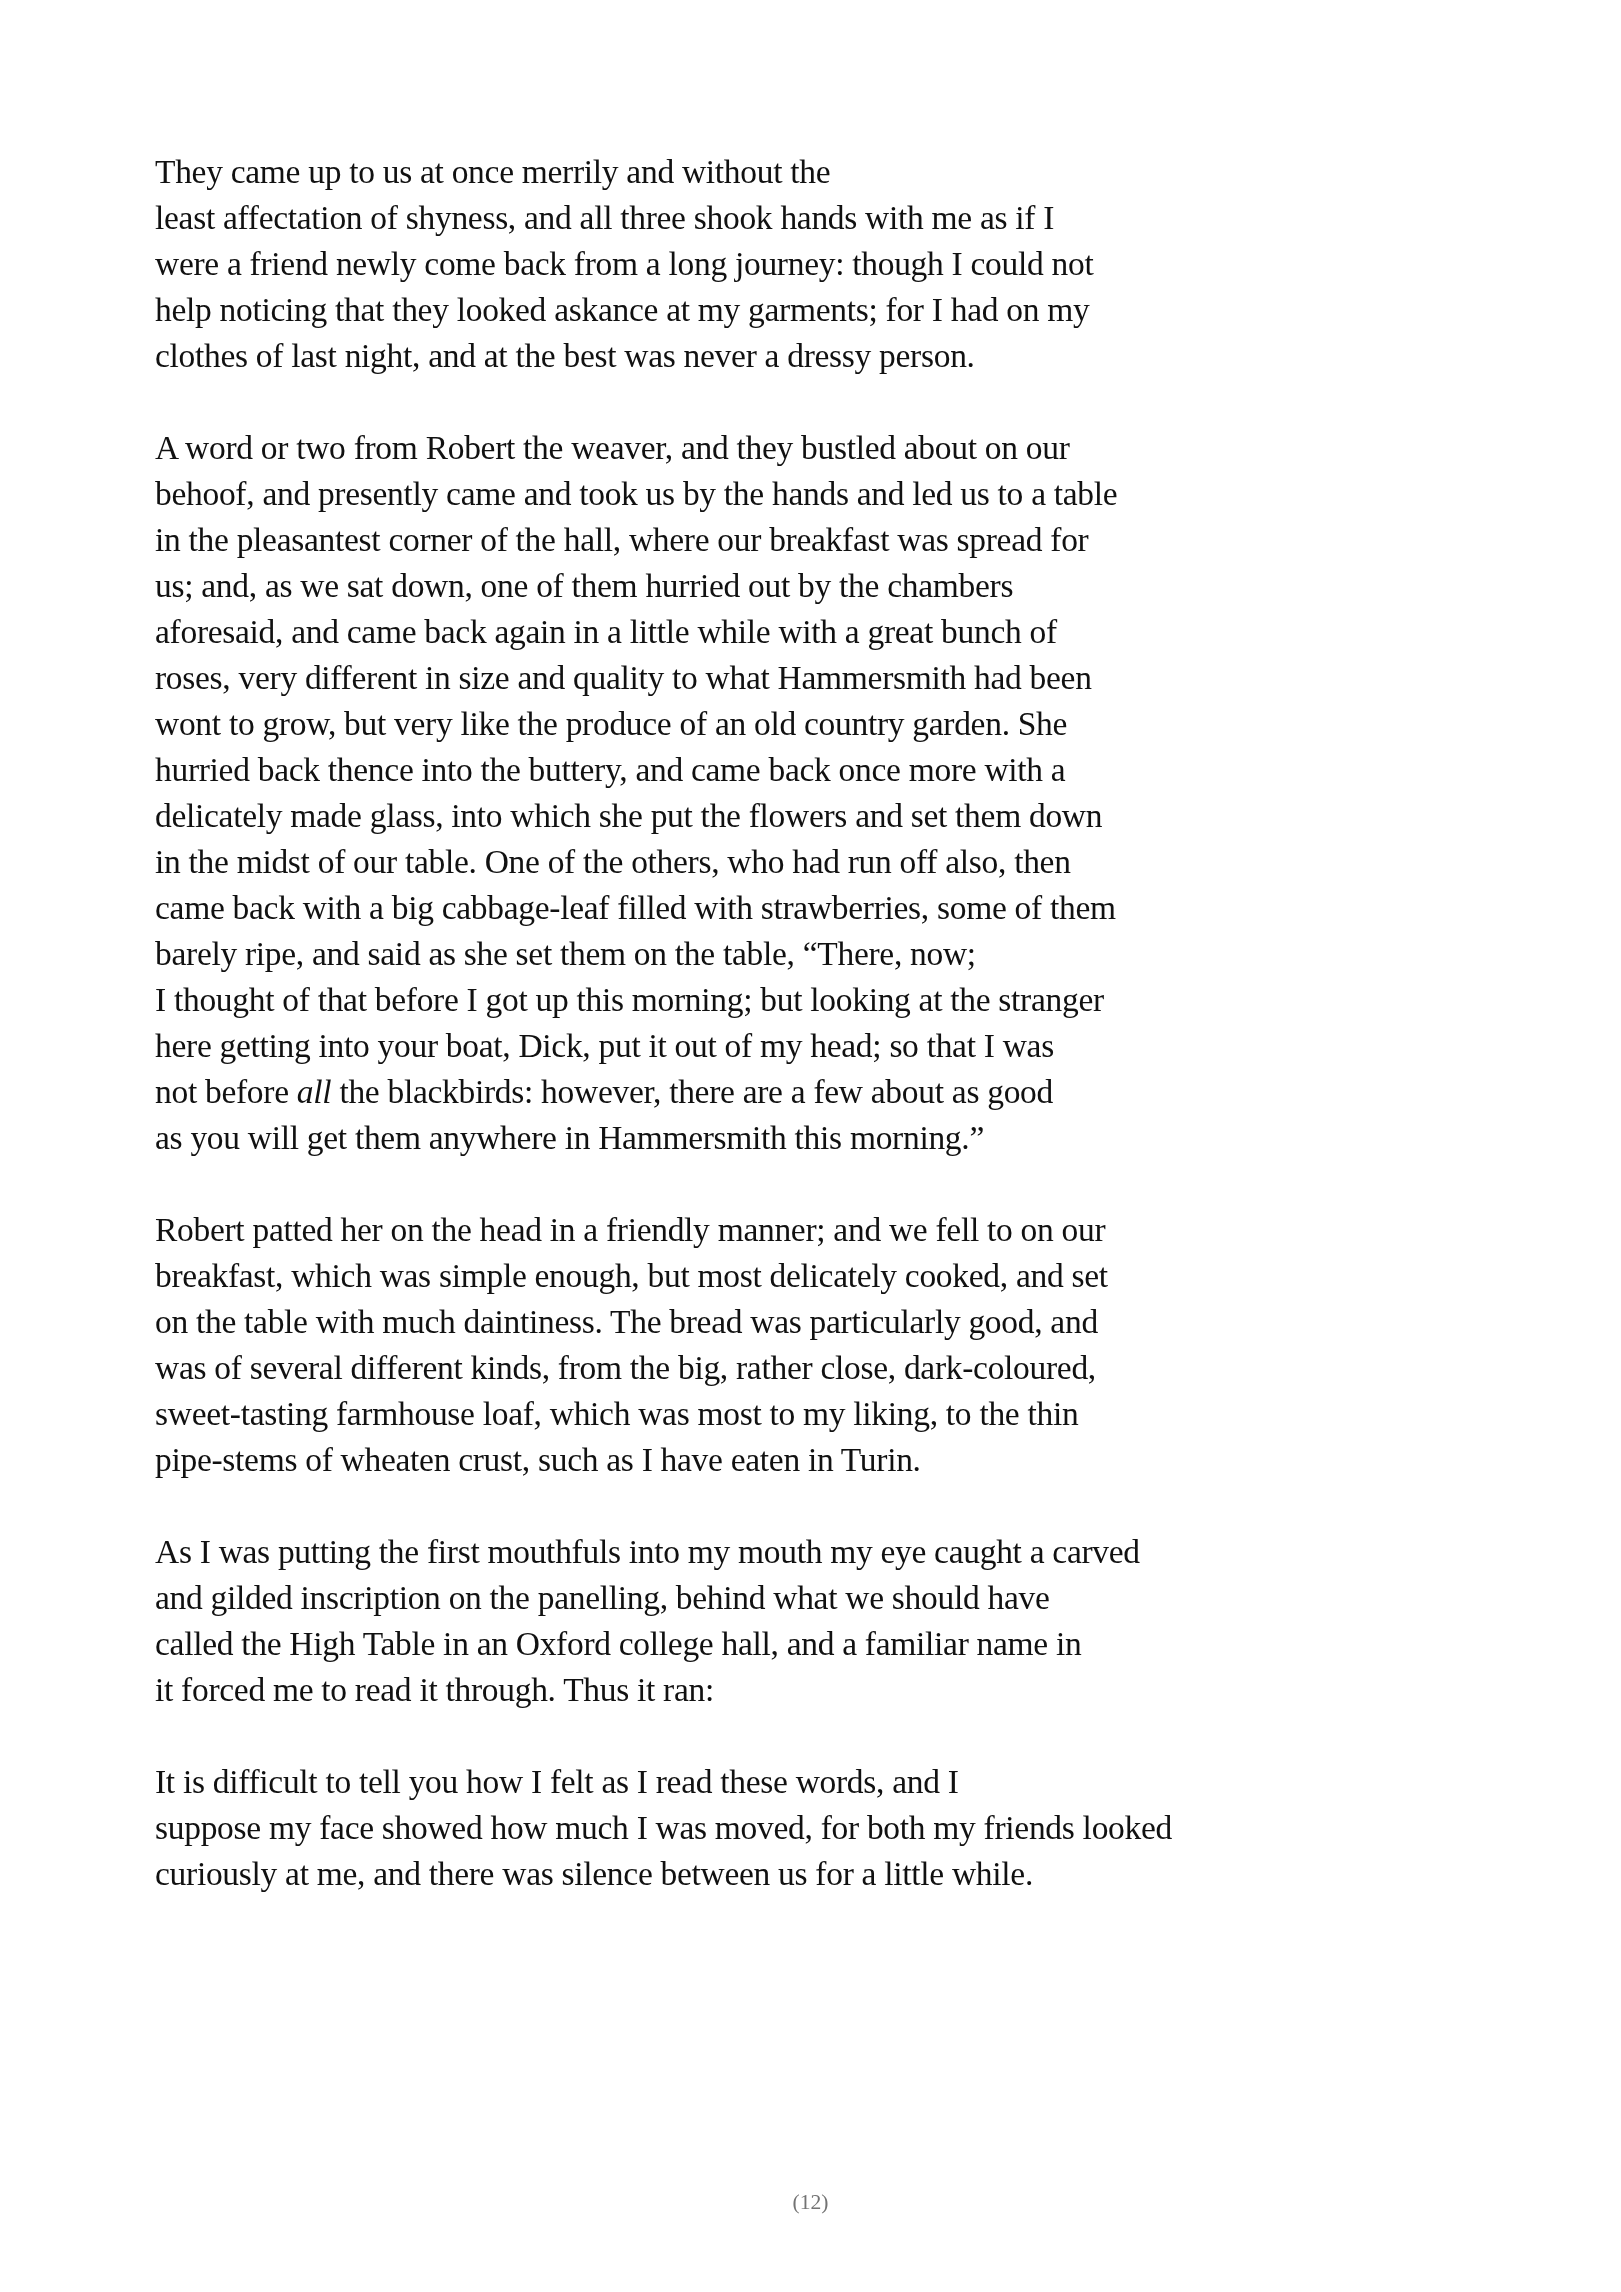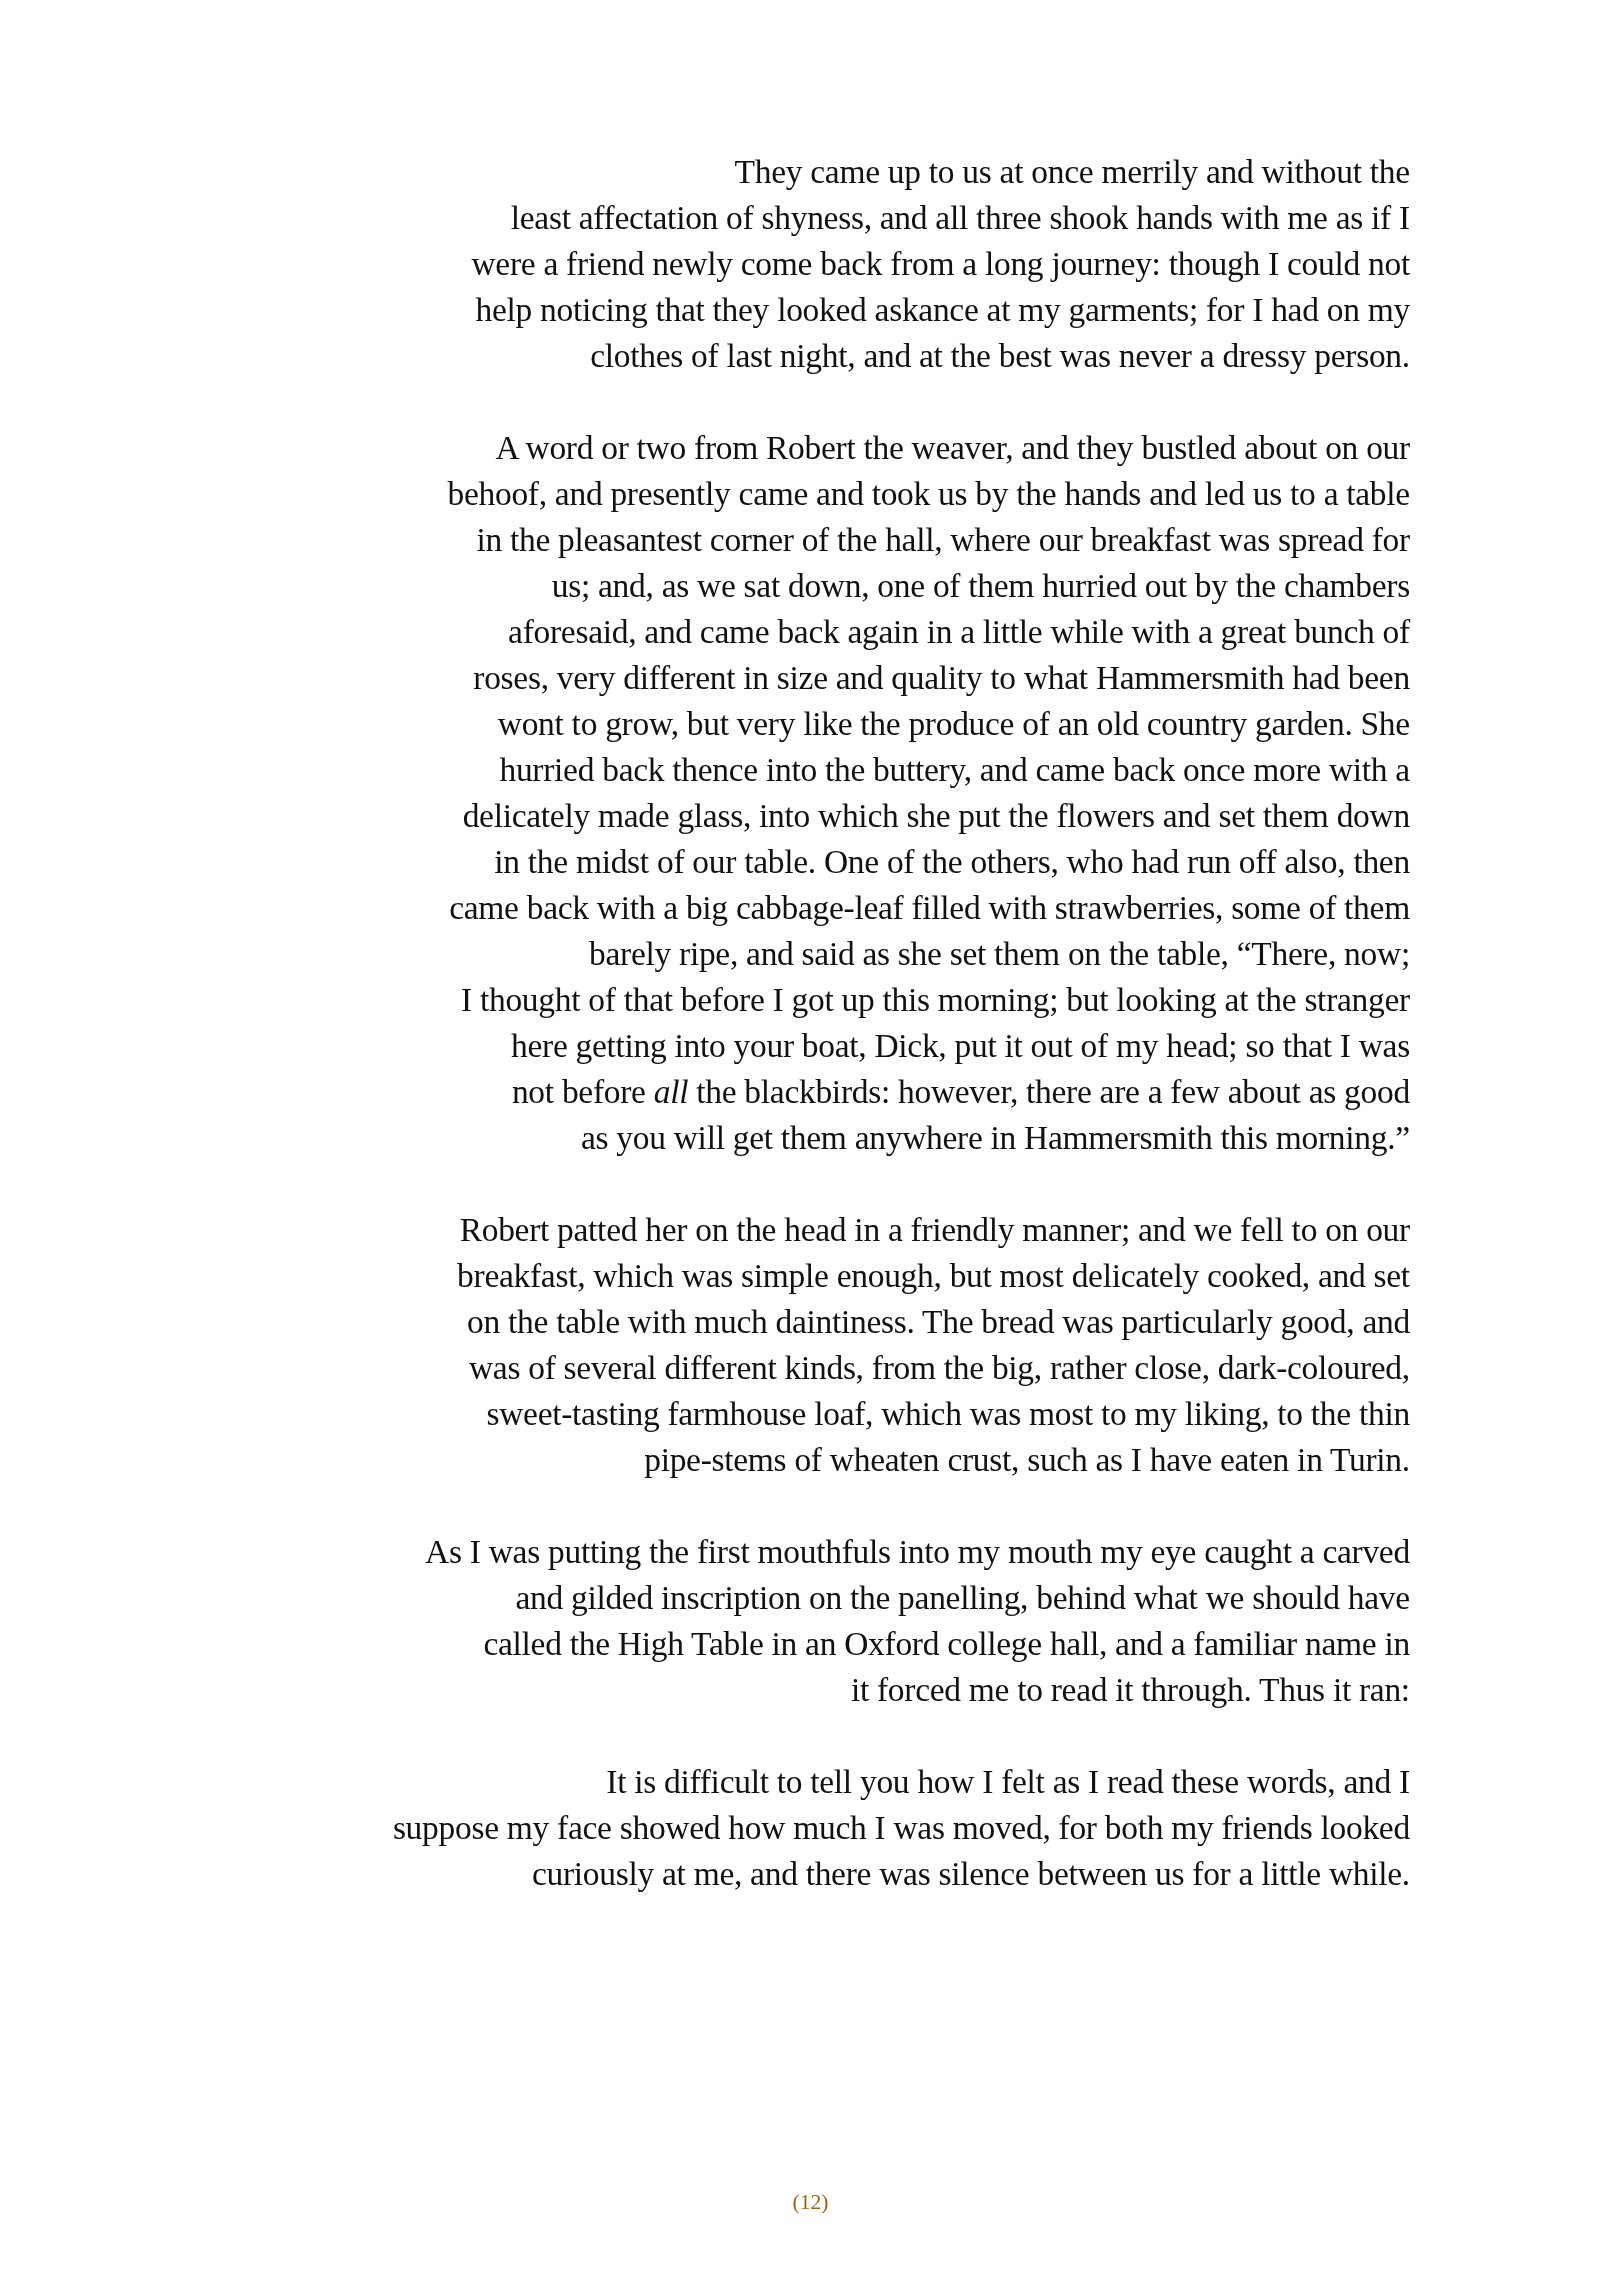--- a/index.html
+++ b/index.html
@@ -23,21 +23,20 @@
       background: #ffffff;
     }
     .text-block {
       position: absolute;
       left: 155px;
       top: 149px;
       width: 1274px;
     }
     .para {
       margin: 0 0 46px 0;
-      text-align: right;
     }
     .line {
       display: block;
       white-space: nowrap;
       font-size: 34px;
       line-height: 46px;
       height: 46px;
       letter-spacing: -0.3px;
       transform-origin: left center;
       transform: scaleX(0.985);
@@ -46,21 +45,21 @@
       font-style: italic;
     }
     .page-number {
       position: absolute;
       left: 0;
       width: 1621px;
       top: 2188px;
       text-align: center;
       font-size: 21.6px;
       line-height: 29px;
-      color: #a16207;
+      color: #737373;
     }
   </style>
 </head>
 <body>
 
 <div class="page">
   <div class="text-block" id="text-block">
       <div class="para">
         <span class="line"><span>They came up to us at once merrily and without the</span></span>
         <span class="line"><span>least affectation of shyness, and all three shook hands with me as if I</span></span>

